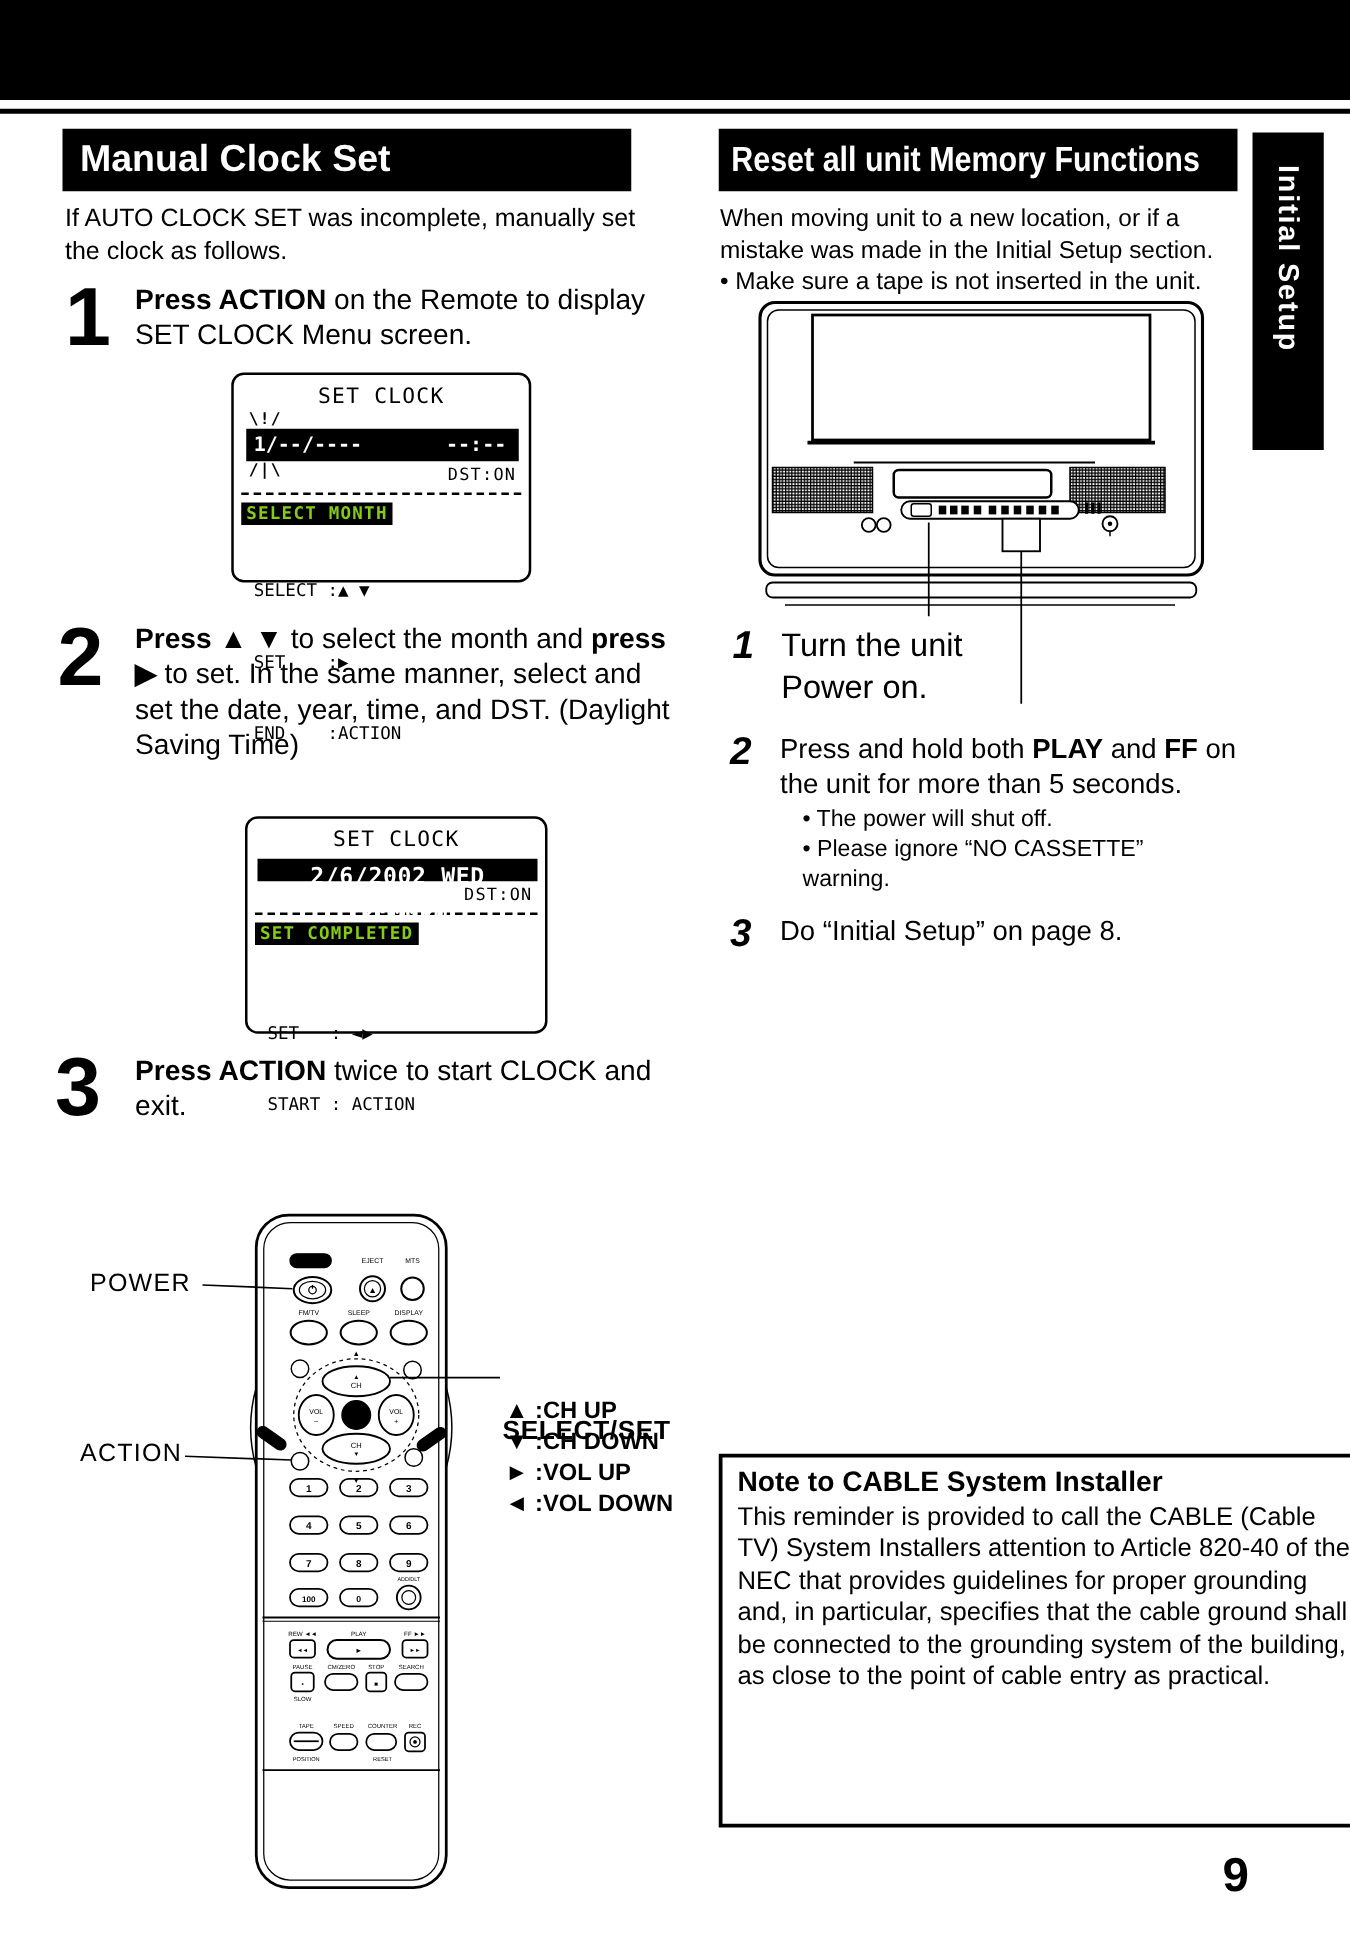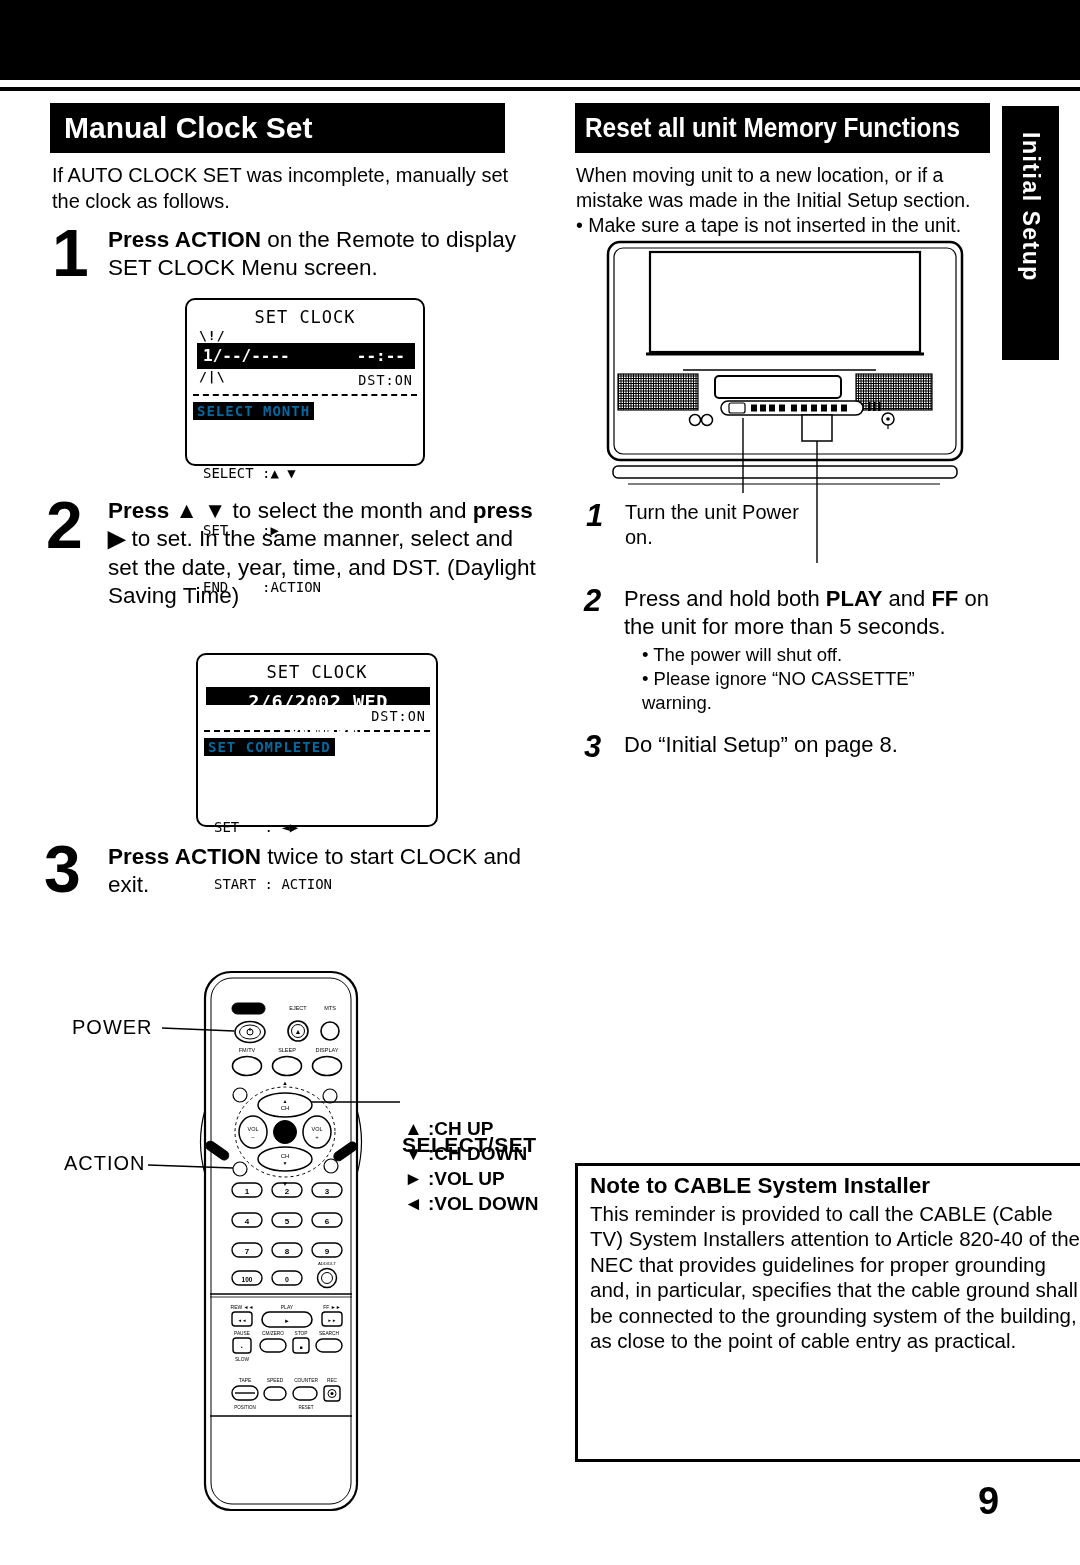--- a/index.html
+++ b/index.html
@@ -28,21 +28,21 @@
        font-family:"DejaVu Sans Mono",monospace;}
   .scr-title{text-align:center;font-size:17px;letter-spacing:1px;margin-top:7px;}
   .scr-bar-row{position:relative;margin:16px 8px 0 10px;}
   .scr-bar{background:#000;color:#fff;font-weight:bold;font-size:16px;height:26px;line-height:26px;
            display:flex;justify-content:space-between;padding:0 10px 0 6px;}
   .rays{position:absolute;left:2px;font-size:13px;font-weight:bold;letter-spacing:1px;}
   .rays-top{top:-15px;}
   .rays-bottom{bottom:-15px;}
   .scr-dst{text-align:right;font-size:13.5px;margin:3px 10px 0 0;letter-spacing:1px;}
   .scr-dash{border-top:2px dashed #000;margin:6px 6px 0 6px;}
-  .scr-status{display:inline-block;background:#000;color:#0369a1;font-size:14px;font-weight:bold;
+  .scr-status{display:inline-block;background:#000;color:#84cc16;font-size:14px;font-weight:bold;
               padding:1px 4px;margin:6px 0 0 6px;letter-spacing:1px;}
   .scr-lines{font-size:14px;line-height:19px;margin-left:16px;white-space:pre;}
   .scr2-bar{background:#000;color:#fff;font-weight:bold;font-size:18.5px;height:18px;line-height:30px;
             text-align:center;margin:5px 6px 0 8px;letter-spacing:.5px;}
   
   .notebox{left:575px;top:1163px;width:521px;height:299px;border:3px solid #000;box-sizing:border-box;
            padding:6px 10px 0 12px;}
   .note-title{font-size:22.5px;font-weight:bold;line-height:1.2;}
   .note-body{font-size:20.5px;line-height:1.24;margin-top:2px;}
   
@@ -166,21 +166,21 @@
       <circle cx="300" cy="181" r="1.8" fill="#000" stroke="none"></circle>
       <line x1="300" y1="187" x2="300" y2="191" stroke-width="1.2"></line>
       <path d="M30,228 h334 a5,5 0 0 1 5,5 v2 a5,5 0 0 1 -5,5 h-334 a5,5 0 0 1 -5,-5 v-2 a5,5 0 0 1 5,-5 z" stroke-width="1.5"></path>
       <line x1="40" y1="246" x2="352" y2="246" stroke-width="1.2"></line>
       <line x1="155" y1="180" x2="155" y2="255" stroke-width="1.4"></line>
       <line x1="229" y1="203" x2="229" y2="325" stroke-width="1.4"></line>
     </g>
   </svg>
 
   <div class="abs stepnum-i" style="left:586px;top:500px;">1</div>
-  <div class="abs steptext" style="left:625px;top:500px;width:175px;font-size:20px;">Turn the unit Power on.</div>
+  <div class="abs steptext" style="left:625px;top:500px;width:175px;font-size:26px;">Turn the unit Power on.</div>
 
   <div class="abs stepnum-i" style="left:584px;top:585px;">2</div>
   <div class="abs steptext" style="left:624px;top:585px;width:392px;font-size:22px;">
     <span>Press and hold both </span><span class="b">PLAY</span><span> and </span><span class="b">FF</span><span> on the unit for more than 5 seconds.</span>
     <div class="subbullets" style="margin-left:18px;width:340px;">
       <div>• The power will shut off.</div>
       <div>• Please ignore “NO CASSETTE” warning.</div>
     </div>
   </div>
 

